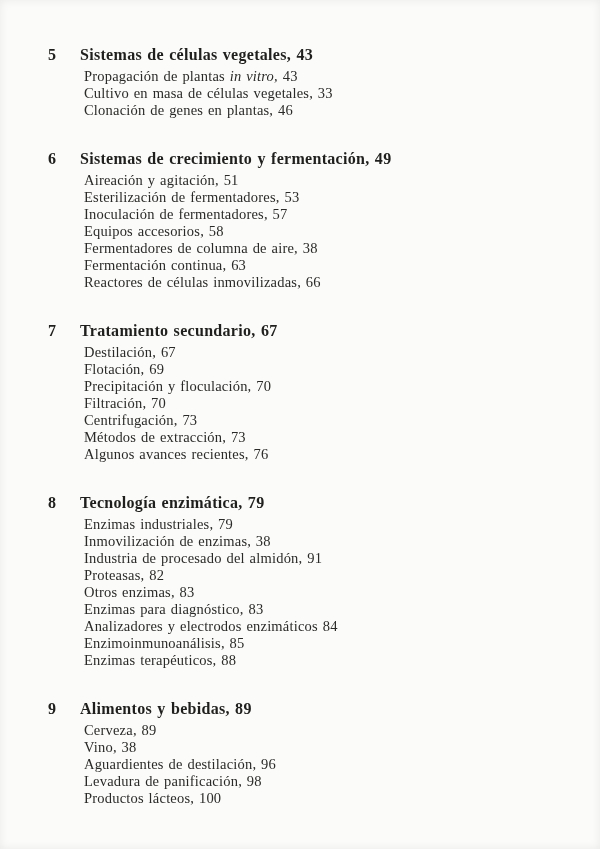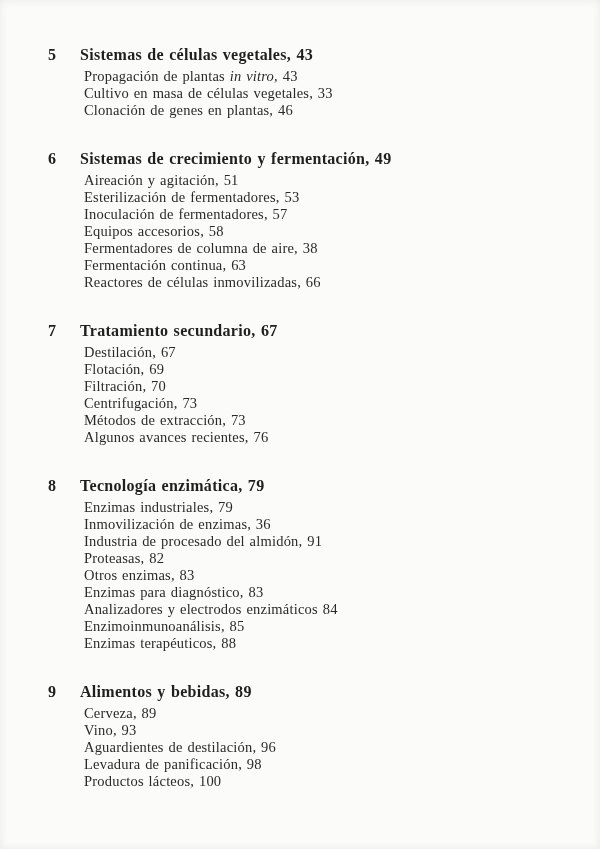--- a/index.html
+++ b/index.html
@@ -87,52 +87,53 @@
   </div>
 
   <div class="toc-section">
     <div class="section-header">
       <span class="chapter-number">7</span>
       <span class="chapter-title">Tratamiento secundario, 67</span>
     </div>
     <ul class="items">
       <li>Destilación, 67</li>
       <li>Flotación, 69</li>
+      <li>Precipitación y floculación, 70</li>
       <li>Filtración, 70</li>
       <li>Centrifugación, 73</li>
       <li>Métodos de extracción, 73</li>
       <li>Algunos avances recientes, 76</li>
     </ul>
   </div>
 
   <div class="toc-section">
     <div class="section-header">
       <span class="chapter-number">8</span>
       <span class="chapter-title">Tecnología enzimática, 79</span>
     </div>
     <ul class="items">
       <li>Enzimas industriales, 79</li>
-      <li>Inmovilización de enzimas, 36</li>
+      <li>Inmovilización de enzimas, 38</li>
       <li>Industria de procesado del almidón, 91</li>
       <li>Proteasas, 82</li>
       <li>Otros enzimas, 83</li>
       <li>Enzimas para diagnóstico, 83</li>
       <li>Analizadores y electrodos enzimáticos 84</li>
       <li>Enzimoinmunoanálisis, 85</li>
       <li>Enzimas terapéuticos, 88</li>
     </ul>
   </div>
 
   <div class="toc-section">
     <div class="section-header">
       <span class="chapter-number">9</span>
       <span class="chapter-title">Alimentos y bebidas, 89</span>
     </div>
     <ul class="items">
       <li>Cerveza, 89</li>
-      <li>Vino, 93</li>
+      <li>Vino, 38</li>
       <li>Aguardientes de destilación, 96</li>
       <li>Levadura de panificación, 98</li>
       <li>Productos lácteos, 100</li>
     </ul>
   </div>
 
 </div>
 
 </body></html>

